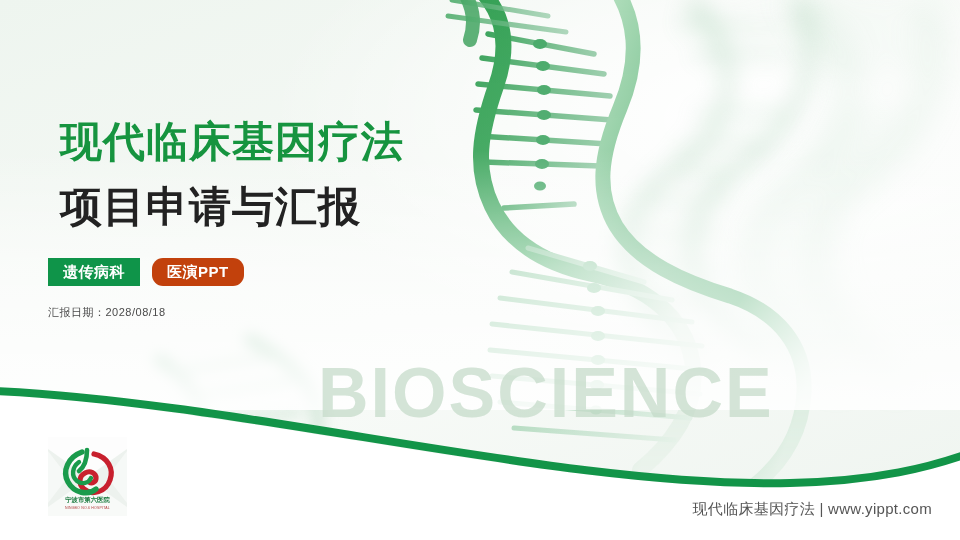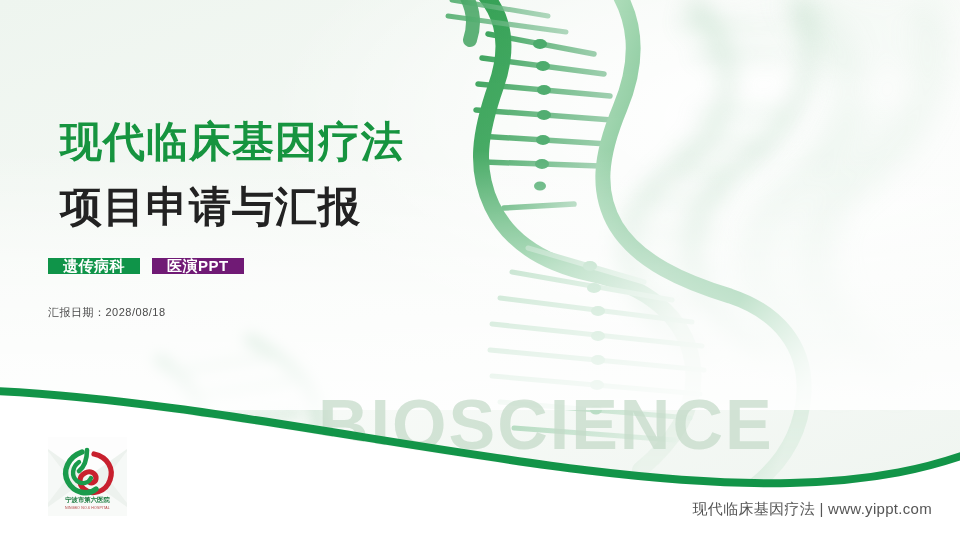--- a/index.html
+++ b/index.html
@@ -47,21 +47,20 @@
     position: absolute;
     left: 318px;
     top: 358px;
     font-size: 70px;
     font-weight: 700;
     letter-spacing: 2px;
     line-height: 1;
     color: rgba(196, 218, 200, 0.72);
     white-space: nowrap;
     pointer-events: none;
-    margin-top: 32px;
   }
 
   
   .wave-layer { position: absolute; left: 0; top: 0; width: 960px; height: 540px; pointer-events: none; }
 
   
   .title-block {
     position: absolute;
     left: 48px;
     top: 104px;
@@ -81,30 +80,30 @@
     position: absolute;
     left: 48px;
     top: 258px;
     display: flex;
     gap: 12px;
   }
   .badge {
     display: flex;
     align-items: center;
     justify-content: center;
-    height: 16px;
+    height: 28px;
     padding: 0 15px;
     font-size: 15px;
     font-weight: 700;
     letter-spacing: .5px;
     color: #ffffff;
     white-space: nowrap;
   }
   .badge-green { background: #0f9449; }
-  .badge-dark  { background: #701a75; }
+  .badge-dark  { background: #c2410c; border-radius: 11px; }
 
   .report-date {
     position: absolute;
     left: 48px;
     top: 305px;
     font-size: 11px;
     color: #4a4a4a;
     letter-spacing: .5px;
     white-space: nowrap;
   }

